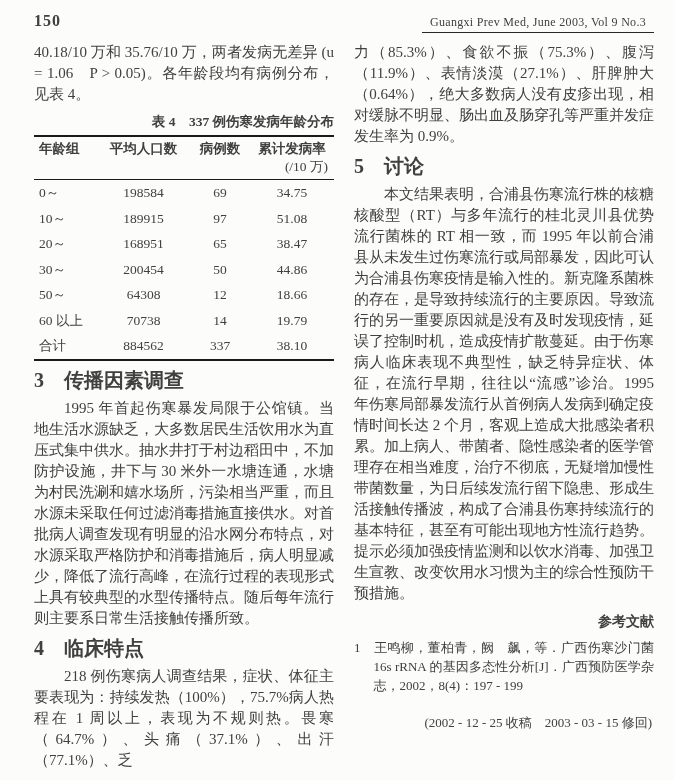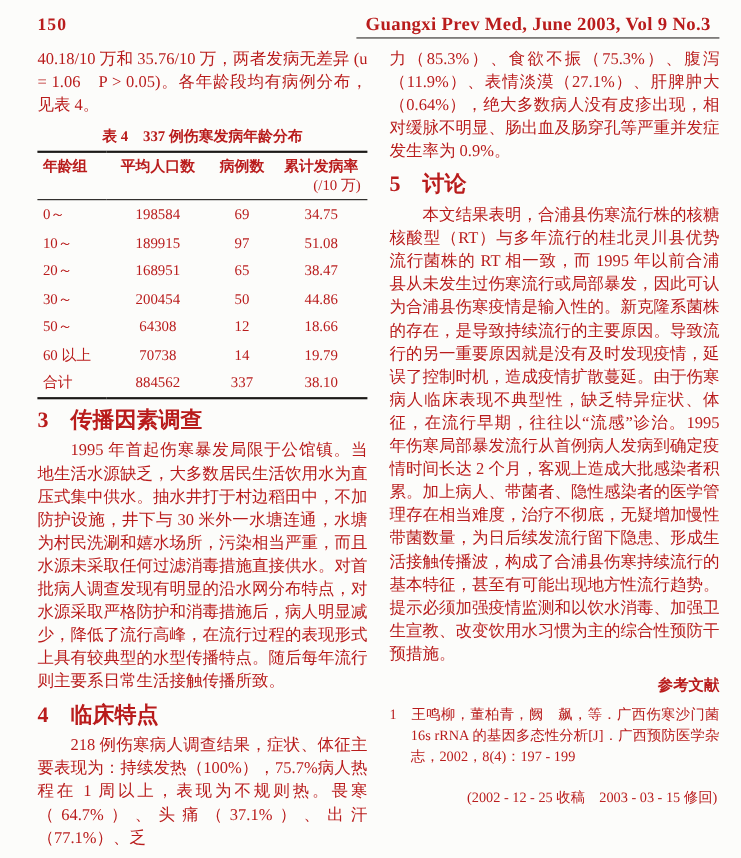--- a/index.html
+++ b/index.html
@@ -1,43 +1,43 @@
 <!DOCTYPE html>
 <html><head>
 <meta charset="utf-8">
 <style>
   * { margin: 0; padding: 0; box-sizing: border-box; }
   html, body { background: #e9e8e4; }
   .page {
     width: 674px; height: 780px;
     margin: 0 auto;
     background: #fcfcfa;
-    color: #b91c1c;
+    color: #404040;
     font-family: "Liberation Serif", "DejaVu Serif", serif;
     padding: 12px 20px 8px 34px;
     overflow: hidden;
   }
   .page-header {
     display: flex; justify-content: space-between; align-items: baseline;
     margin-bottom: 9px;
   }
   .page-number { font-weight: bold; font-size: 16px; letter-spacing: 1px; }
   .journal-ref {
-    font-size: 17px; font-weight: bold;
+    font-size: 12px; font-weight: normal;
     border-bottom: 1.5px solid #2b2926;
     padding: 0 8px 2px 8px; letter-spacing: 0.3px;
   }
   .columns { display: flex; gap: 20px; }
   .col { flex: 1; font-size: 15px; line-height: 21px; text-align: justify; }
   .para { margin: 0 0 2px 0; }
   .indent { text-indent: 2em; }
   .section-heading { font-weight: bold; font-size: 20px; margin: 9px 0 7px 0; text-align: left; }
 
   .table-block { margin: 4px 0 6px 0; }
-  .table-caption { text-align: center; font-weight: bold; font-size: 13.5px; margin: 6px 0 3px 0; }
+  .table-caption { text-align: right; font-weight: bold; font-size: 13.5px; margin: 6px 0 3px 0; }
   table { width: 100%; border-collapse: collapse; font-size: 13.5px; line-height: 1.3;
           border-top: 2px solid #1c1a18; border-bottom: 2px solid #1c1a18; }
   thead tr { border-bottom: 1.2px solid #1c1a18; }
   th { font-weight: bold; padding: 3px 2px 4px 2px; vertical-align: top; }
   td { padding: 4px 2px; }
   th:first-child, td:first-child { text-align: left; padding-left: 5px; width: 21%; }
   th:nth-child(2), td:nth-child(2) { text-align: center; width: 31%; }
   th:nth-child(3), td:nth-child(3) { text-align: center; width: 20%; }
   th:nth-child(4), td:nth-child(4) { text-align: center; width: 28%; }
   .unit { display: block; text-align: right; padding-right: 4px; font-weight: normal; }

